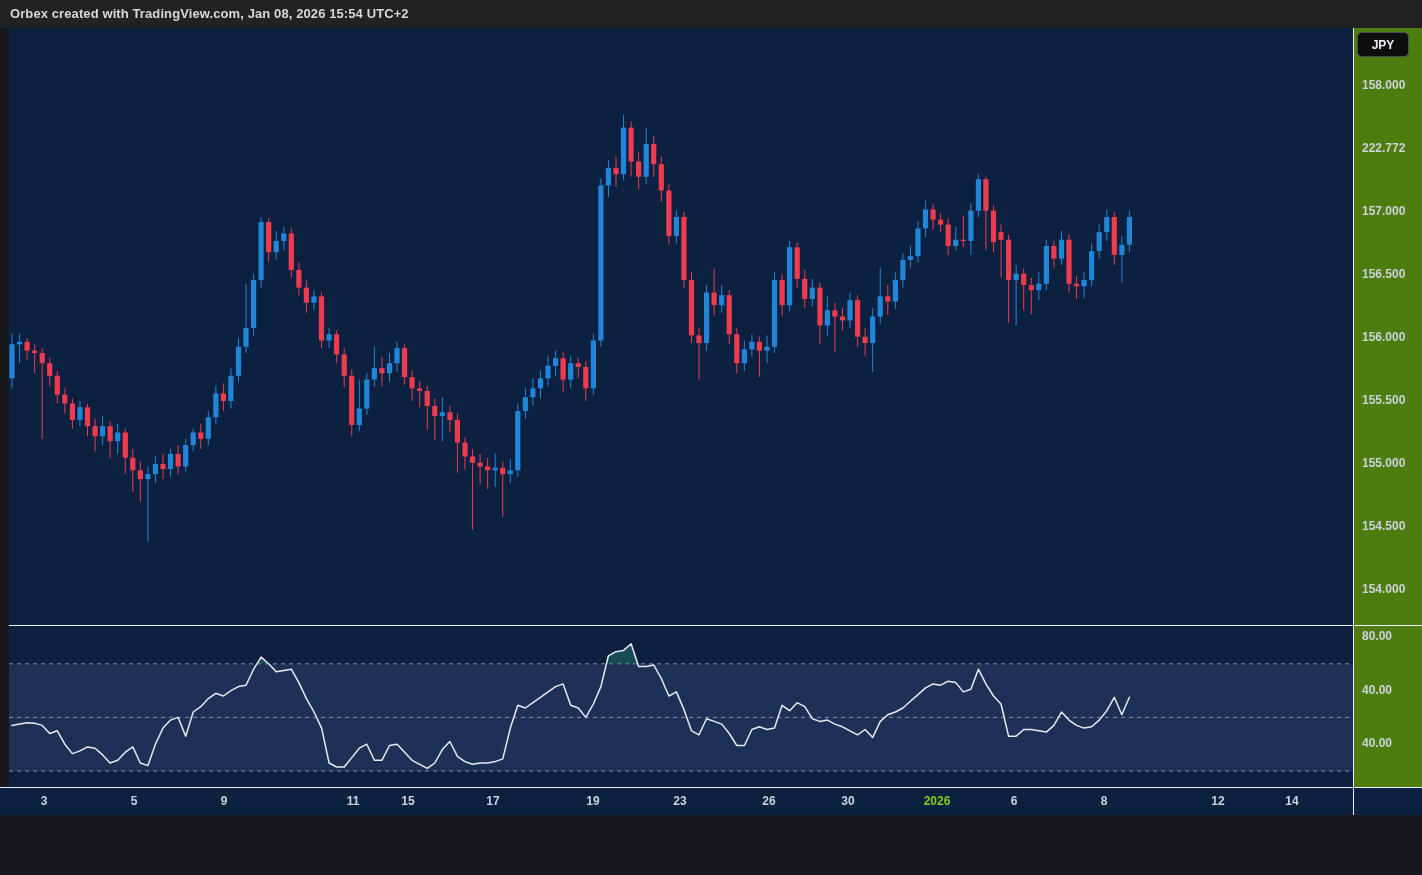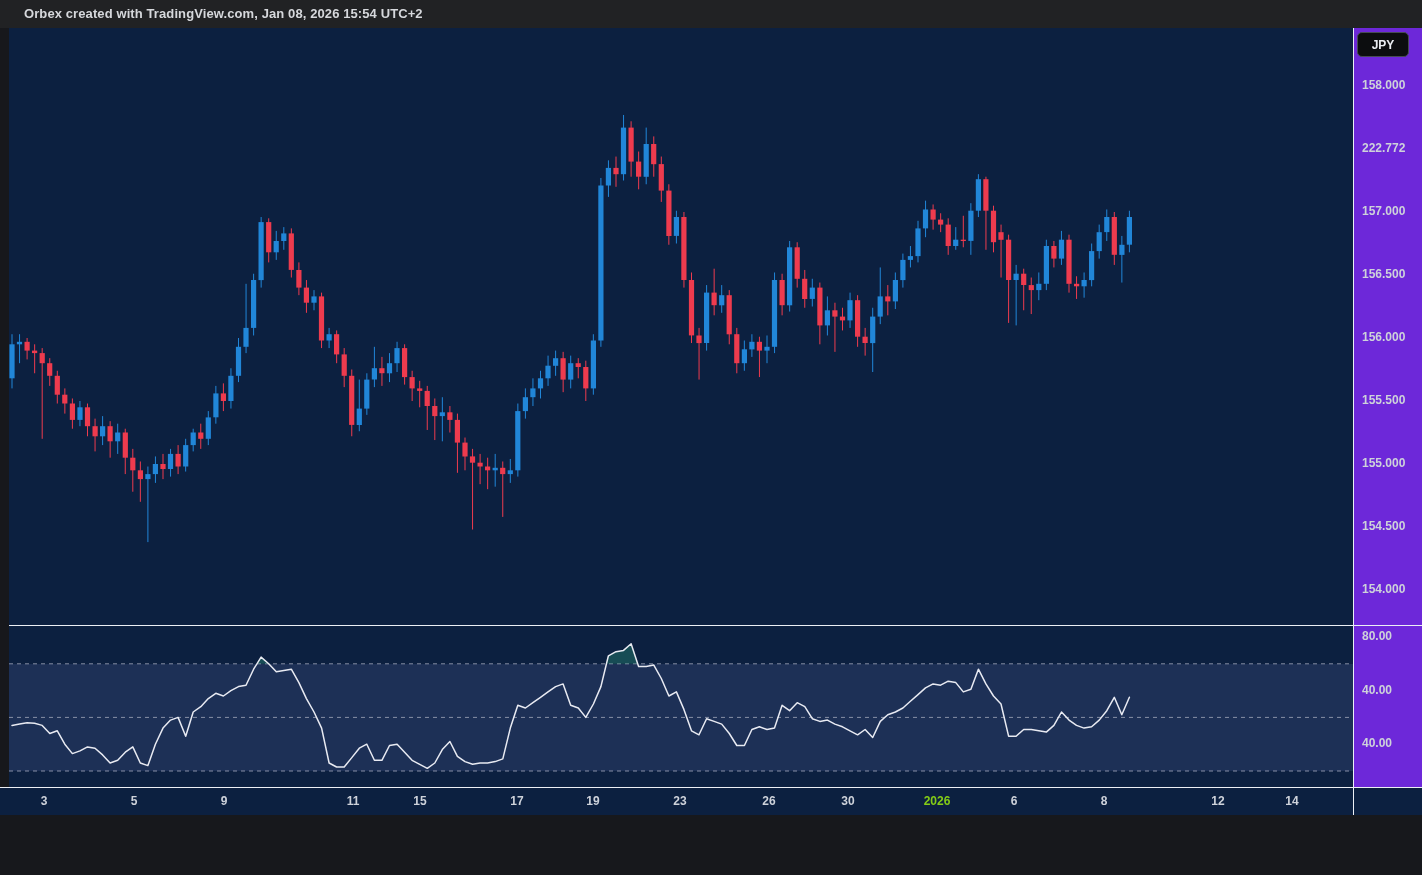--- a/index.html
+++ b/index.html
@@ -1,25 +1,25 @@
 <!DOCTYPE html>
 <html><head>
 <meta charset="utf-8">
 <style>
   html,body{margin:0;padding:0;background:#17181c;width:1422px;height:875px;overflow:hidden;
     font-family:"Liberation Sans",sans-serif;-webkit-font-smoothing:antialiased;}
   .page{position:relative;width:1422px;height:875px;background:#17181c;}
   .header{position:absolute;left:0;top:0;width:1422px;height:28px;background:#212224;
-    color:#d6d8dc;font-size:13px;font-weight:700;line-height:28px;padding-left:24px;box-sizing:border-box;
+    color:#d6d8dc;font-size:13px;font-weight:700;line-height:28px;padding-left:10px;box-sizing:border-box;
     letter-spacing:.1px;}
   .price-pane{position:absolute;left:9px;top:28px;width:1344px;height:597px;background:#0c2040;}
   .rsi-pane{position:absolute;left:9px;top:626px;width:1344px;height:161px;background:#0c2040;overflow:hidden;}
   .rsi-band{position:absolute;left:0;top:38px;width:1344px;height:107px;background:rgba(130,138,215,0.15);}
   .time-strip{position:absolute;left:0;top:788px;width:1422px;height:27px;background:#0c2040;}
-  .paxis{position:absolute;left:1354px;top:28px;width:68px;height:760px;background:#6d28d9;}
+  .paxis{position:absolute;left:1354px;top:28px;width:68px;height:760px;background:#4d7c0f;}
   .sep-v{position:absolute;left:1353px;top:28px;width:1px;height:787px;background:#eceff5;}
   .sep-h1{position:absolute;left:9px;top:625px;width:1413px;height:1px;background:#eceff5;}
   .sep-h2{position:absolute;left:0px;top:787px;width:1422px;height:1px;background:#eceff5;}
   .axis-label{position:absolute;left:8px;color:#ced2da;font-size:12px;font-weight:600;white-space:nowrap;}
   .time-label{position:absolute;top:793px;color:#ced2da;font-size:12px;font-weight:600;transform:translateX(-50%);white-space:nowrap;}
   .time-label.year{color:#84cc16;font-weight:700;}
   .badge{position:absolute;left:3px;top:4px;width:50px;height:23px;background:#0c0d0f;border:1px solid #474b54;
     border-radius:5px;color:#eceef2;font-size:12px;font-weight:700;display:flex;align-items:center;justify-content:center;}
   #chart-svg{position:absolute;left:0;top:0;pointer-events:none;}
   .footer{position:absolute;left:14px;top:829px;height:36px;display:flex;align-items:center;gap:9px;}
@@ -38,22 +38,22 @@
 
   <div class="rsi-pane">
     <div class="rsi-band"></div>
   </div>
 
   <div class="time-strip" id="time-axis">
       <div class="time-label" style="left: 44px; top: 6px;">3</div>
       <div class="time-label" style="left: 134px; top: 6px;">5</div>
       <div class="time-label" style="left: 224px; top: 6px;">9</div>
       <div class="time-label" style="left: 317px; top: 6px; margin-left: 36px;">11</div>
-      <div class="time-label" style="left: 420px; top: 6px;">15</div>
-      <div class="time-label" style="left: 517px; top: 6px;">17</div>
+      <div class="time-label" style="left: 408px; top: 6px;">15</div>
+      <div class="time-label" style="left: 493px; top: 6px;">17</div>
       <div class="time-label" style="left: 593px; top: 6px;">19</div>
       <div class="time-label" style="left: 680px; top: 6px;">23</div>
       <div class="time-label" style="left: 769px; top: 6px;">26</div>
       <div class="time-label" style="left: 848px; top: 6px;">30</div>
       <div class="time-label year" style="left: 937px; top: 6px;">2026</div>
       <div class="time-label" style="left: 1014px; top: 6px;">6</div>
       <div class="time-label" style="left: 1104px; top: 6px;">8</div>
       <div class="time-label" style="left: 1196px; top: 6px; margin-left: 22px;">12</div>
       <div class="time-label" style="left: 1292px; top: 6px;">14</div>
     </div>

